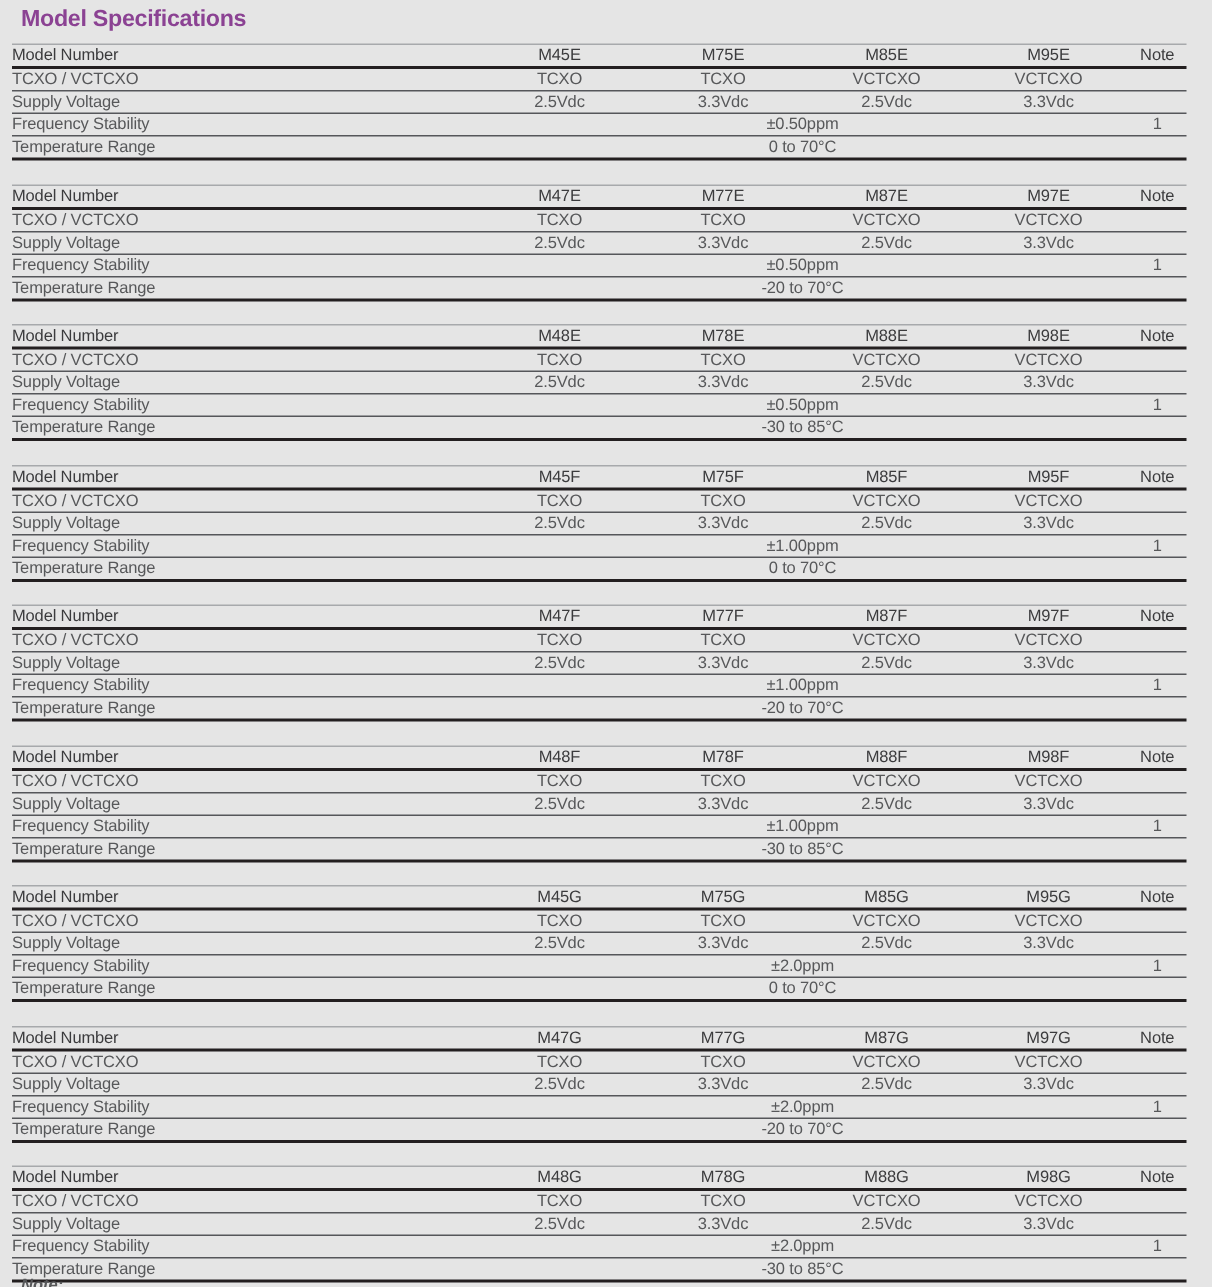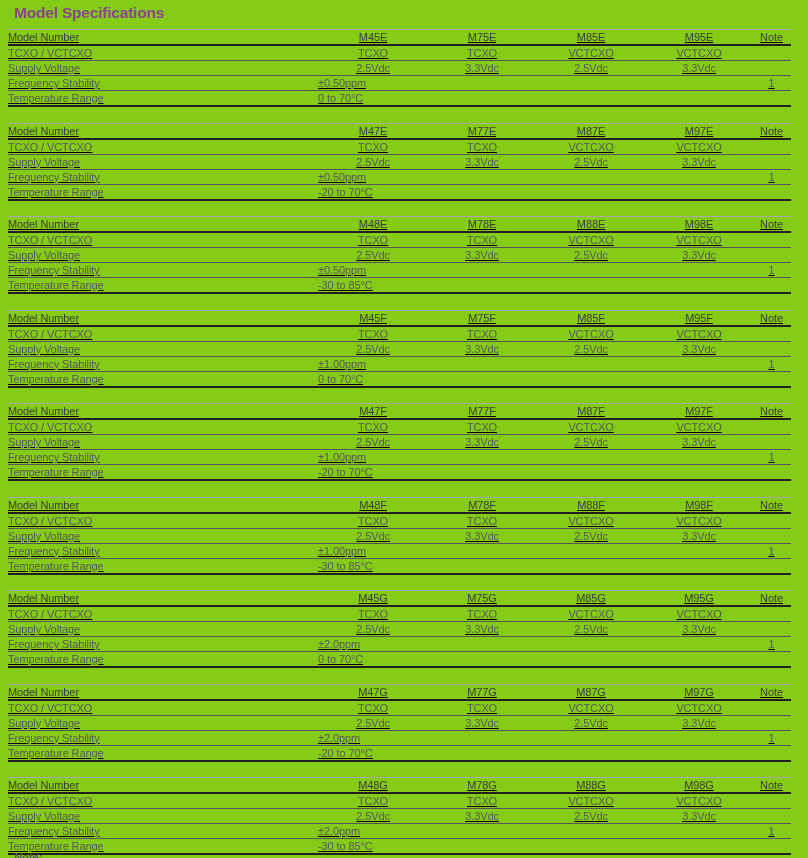--- a/index.html
+++ b/index.html
@@ -1,46 +1,45 @@
 <!DOCTYPE html>
 <html><head>
 <meta charset="utf-8">
 <style>
   html,body { margin:0; padding:0; background:#ffffff; }
   .page {
     position:relative;
     width:808px; height:858px;
-    background:#84cc16;
+    background:#e5e5e5;
     overflow:hidden;
     font-family:"Liberation Sans","DejaVu Sans",sans-serif;
   }
   .title {
     position:absolute; top:4px; left:14px; margin:0;
     font-size:15.5px; font-weight:bold; color:#8b4293;
     letter-spacing:-0.2px;
   }
   #tables { position:absolute; top:29px; left:8px; width:783px; }
   table.spec {
     width:783px; border-collapse:collapse; table-layout:fixed;
     margin:0 0 15.5px 0;
     border-top:1px solid #a7a9ac;
-    text-decoration:underline;
   }
   table.spec td {
     font-size:11px; height:14px; line-height:14px;
     padding:0; white-space:nowrap; overflow:visible;
     color:#57585a; letter-spacing:-0.1px;
   }
   tr.head td { color:#3b3b3d; border-bottom:2px solid #231f20; }
   tr.body td { border-bottom:1px solid #55565a; }
   tr.last td { border-bottom:2px solid #231f20;margin-left:31px; }
   td.lbl  { text-align:left; padding-left:6px; }
   td.val  { text-align:center; }
   td.nte  { text-align:center; padding-right:17px; }
-  td.spn  { padding-right:24px; }
+  td.spn  { text-align:center; padding-right:24px; }
   .footer-note {
     position:absolute; top:851px; left:14px;
     font-size:11px; line-height:13px;
     font-weight:bold; font-style:italic; color:#57585a;
   }
 </style>
 </head>
 <body>
 
 <div class="page">

